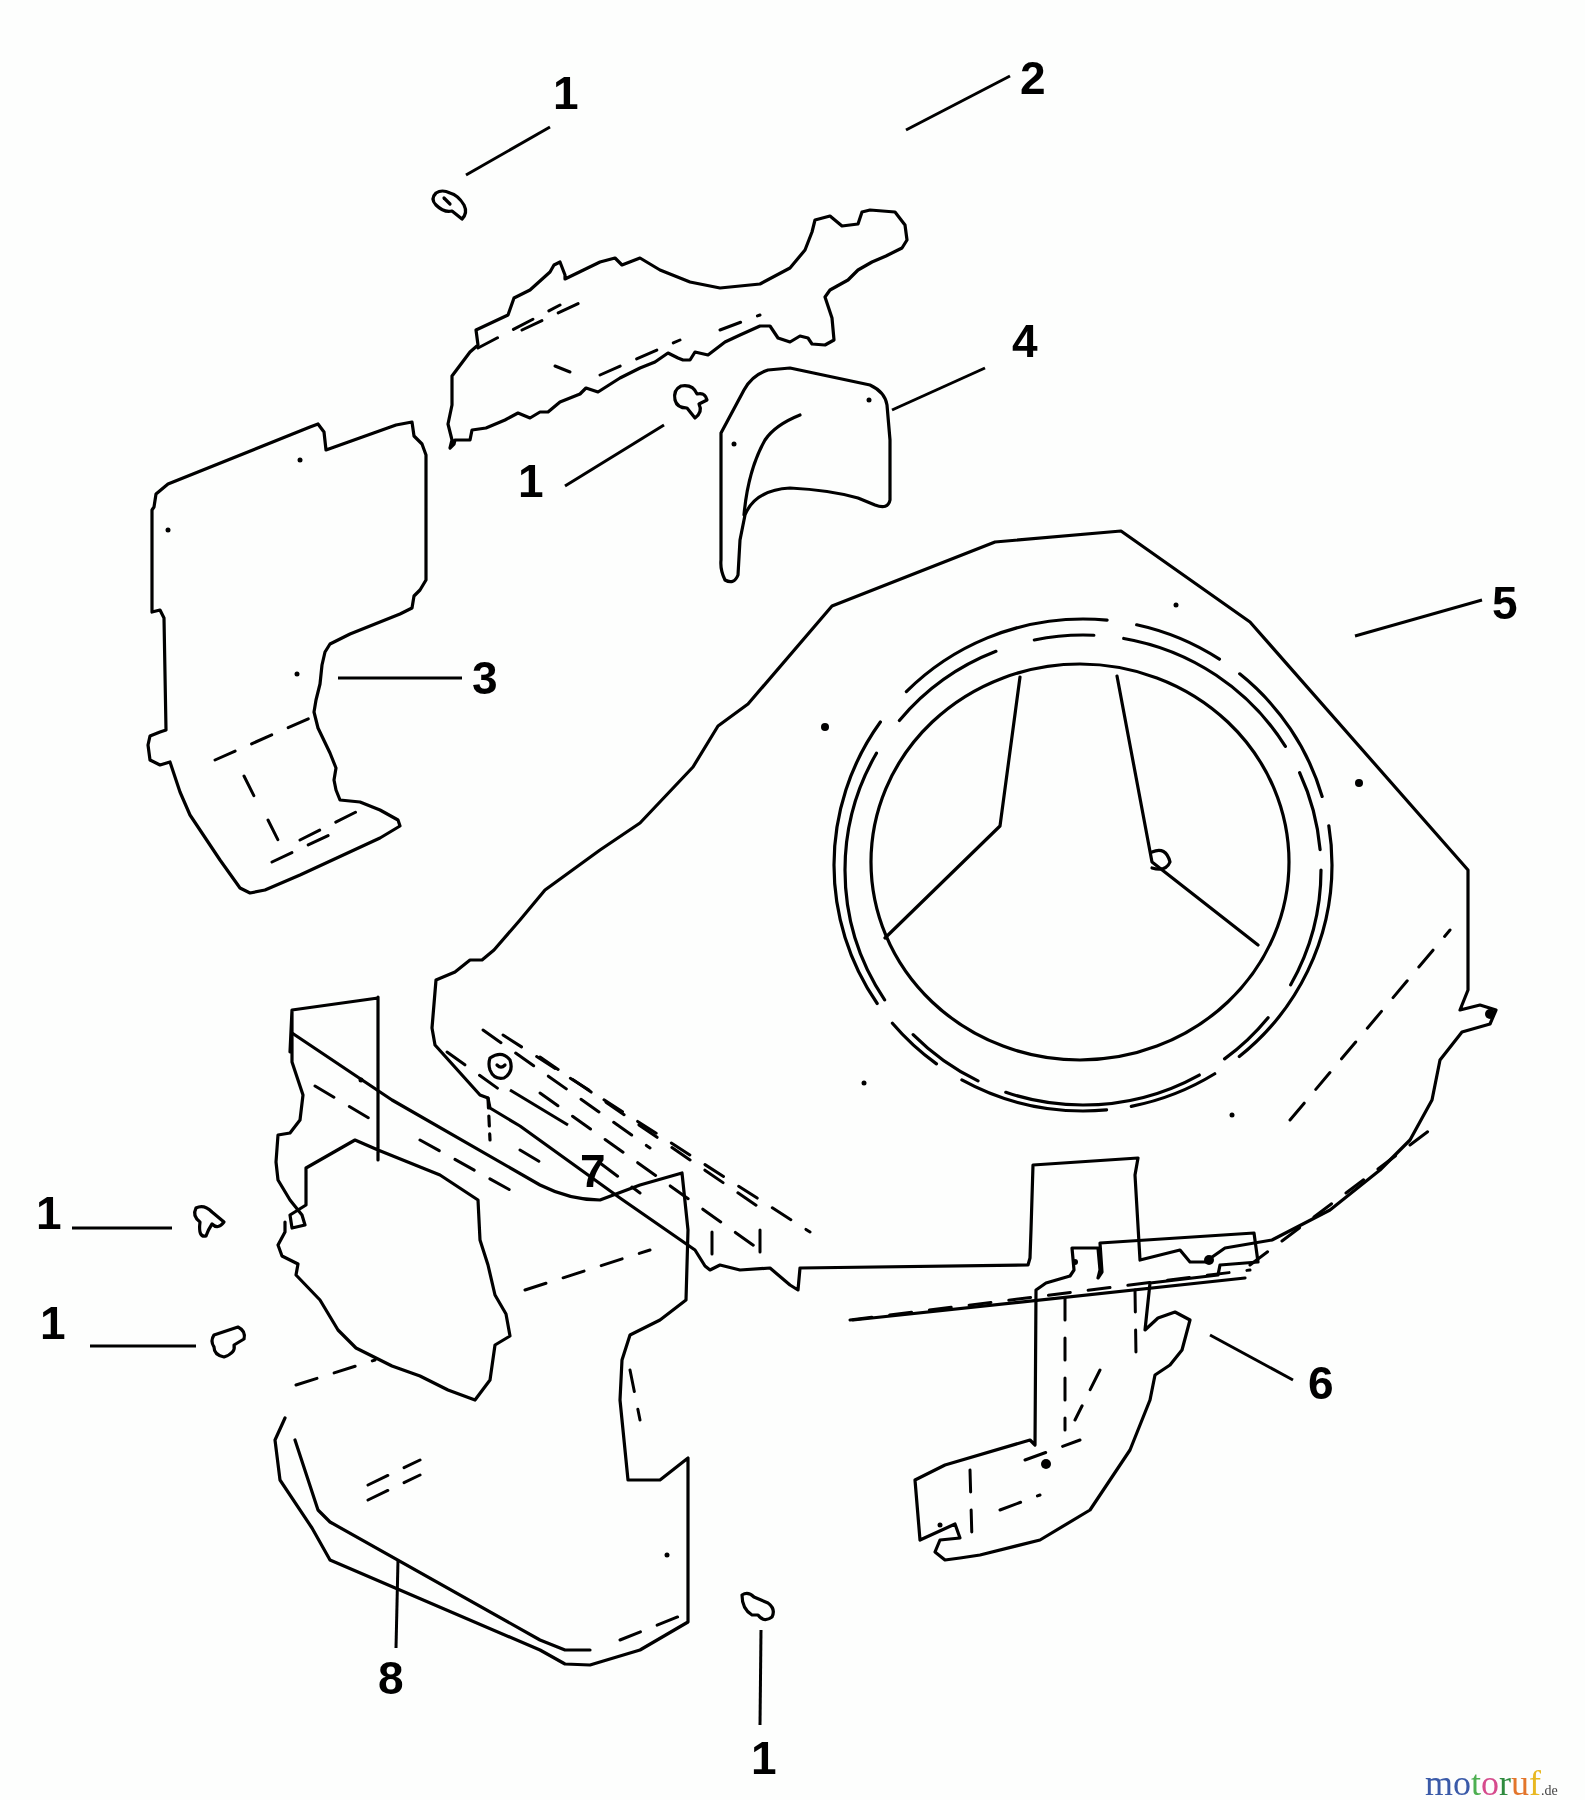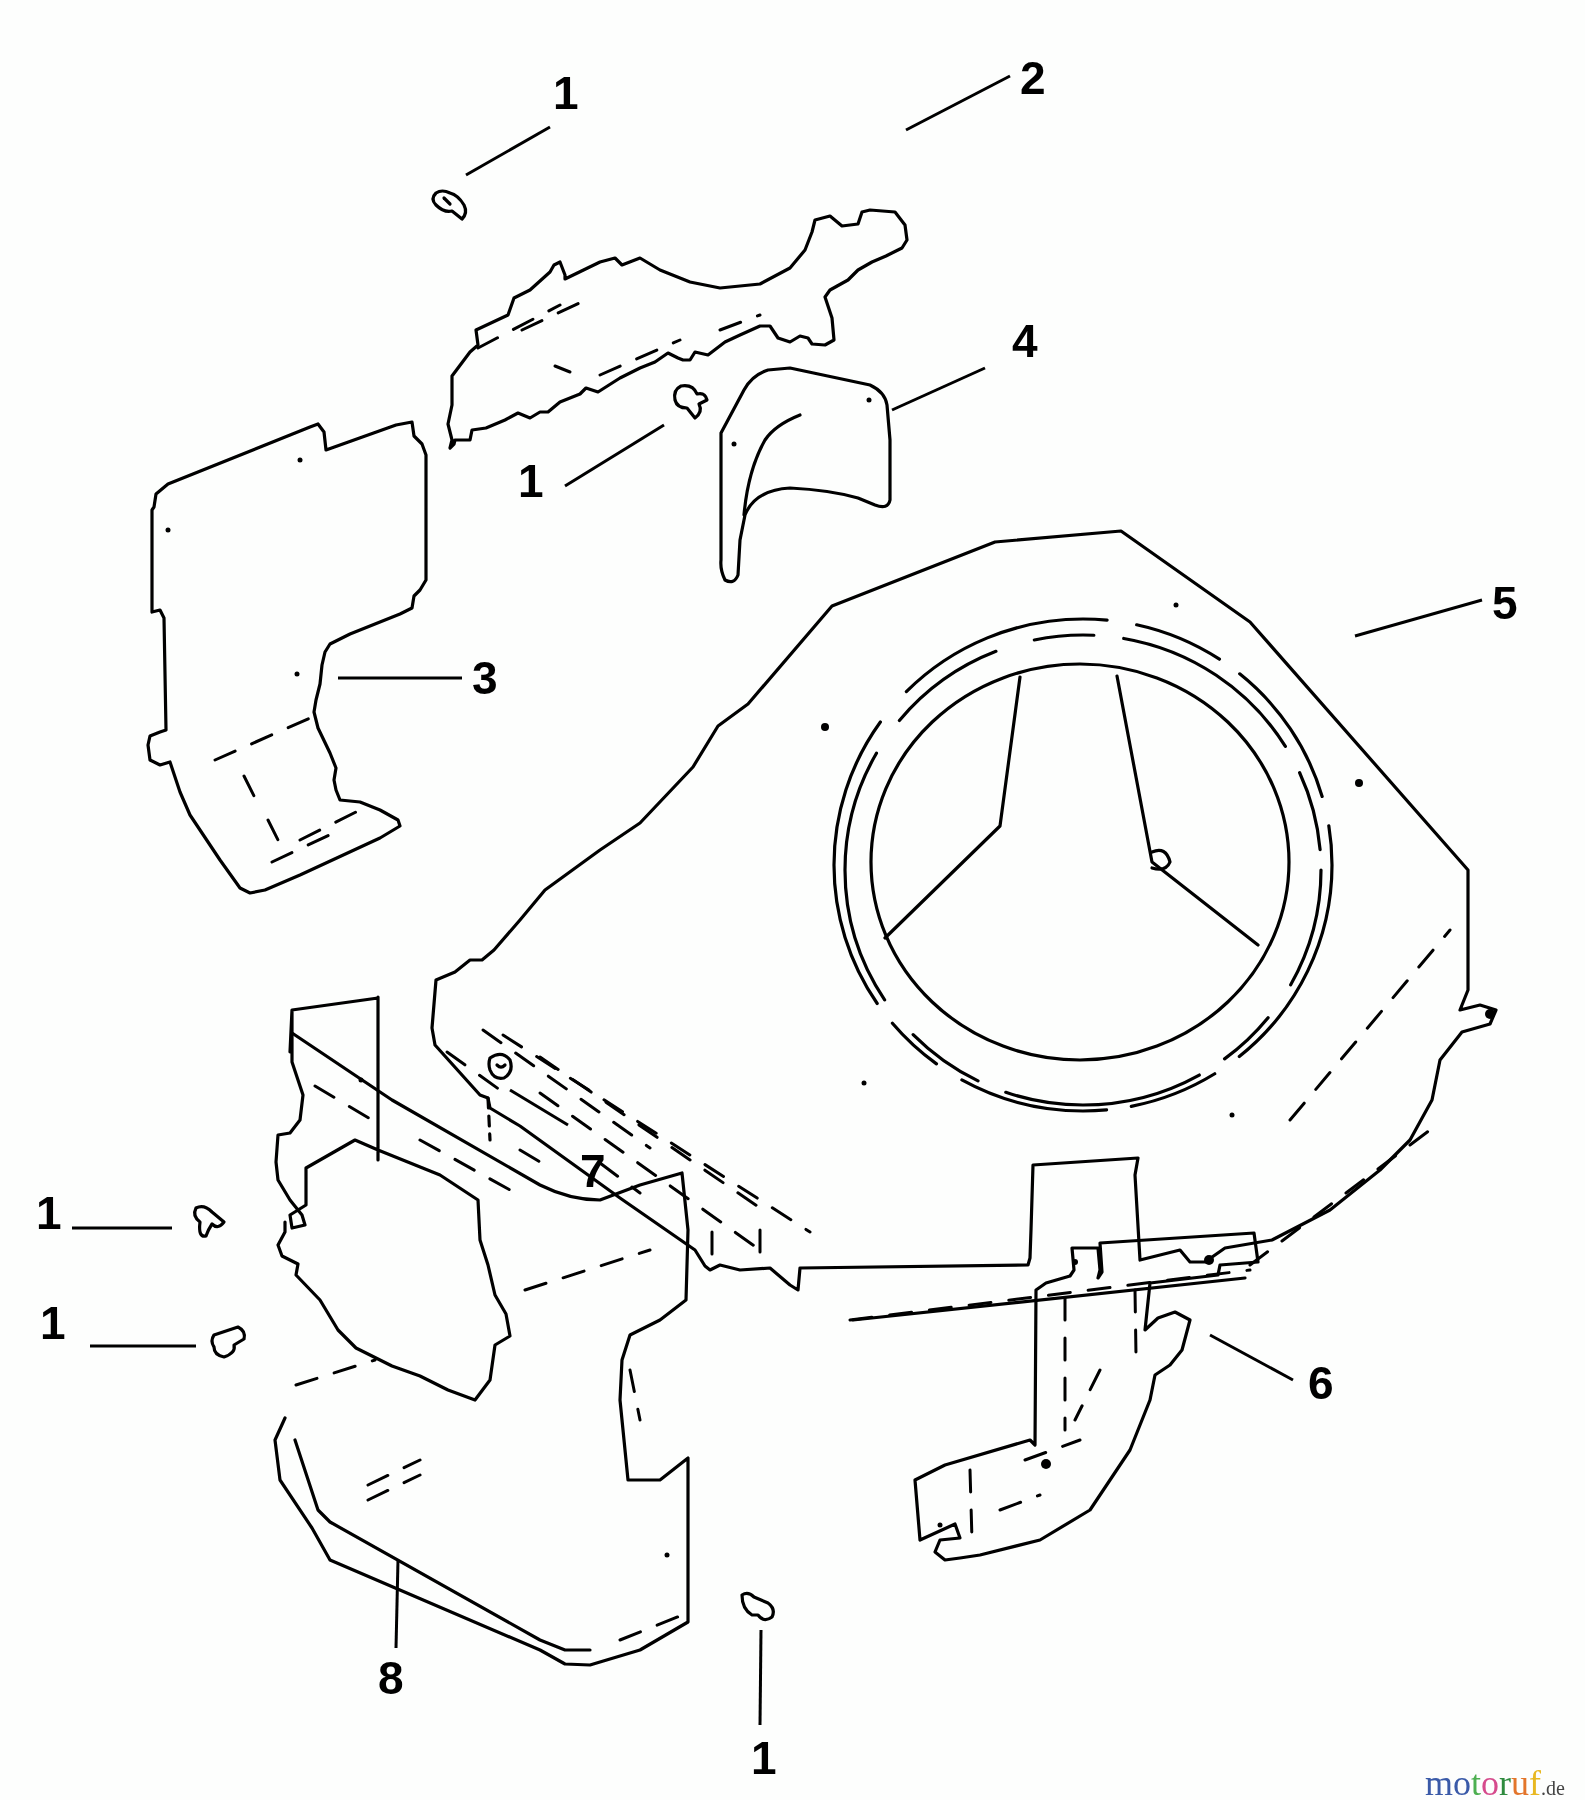--- a/index.html
+++ b/index.html
@@ -4,21 +4,21 @@
 <style>
   html, body { margin: 0; padding: 0; background: #fdfefd; }
   body { width: 1585px; height: 1800px; position: relative; overflow: hidden; font-family: "Liberation Sans", sans-serif; }
   #diagram { position: absolute; left: 0; top: 0; width: 1585px; height: 1800px; }
   .part { fill: none; stroke: #000; stroke-width: 3.2; stroke-linejoin: round; stroke-linecap: round; }
   .dash { fill: none; stroke: #000; stroke-width: 3; stroke-dasharray: 22 18; stroke-linecap: round; }
   .leader { stroke: #000; stroke-width: 3; fill: none; }
   .callout { position: absolute; font-family: "Liberation Sans", sans-serif; font-weight: bold; font-size: 46px; color: #000; line-height: 1; }
   .watermark { position: absolute; left: 1425px; top: 1762px; font-family: "Liberation Serif", serif; font-size: 36px; letter-spacing: 0px; }
   .watermark span { display: inline-block; }
-  .wm-suffix { font-size: 20px; color: #444; }
+  .wm-suffix { font-size: 14px; color: #444; }
 </style>
 </head>
 <body>
 
 <svg id="diagram" viewBox="0 0 1585 1800" xmlns="http://www.w3.org/2000/svg">
 
   <g>
     <path class="part" d="M452,376 L470,352 L478,345 L476,330 L508,315 L514,298 L530,290 L550,272 L554,265 L560,262 L565,275 L565,279 L600,262 L615,258 L622,265 L640,258 L660,270 L690,282 L720,288 L760,284 L790,268 L805,250 L812,232 L815,220 L830,216 L842,226 L858,224 L862,212 L870,210 L895,212 L905,225 L907,240 L902,248 L886,256 L872,262 L858,270 L848,280 L830,290 L825,297 L832,318 L834,340 L825,345 L812,344 L808,338 L800,336 L790,342 L778,338 L770,326 L760,326 L740,335 L725,342 L708,355 L695,352 L690,360 L683,360 L678,358 L668,353 L655,362 L640,368 L620,378 L598,392 L586,388 L580,394 L560,402 L548,412 L540,412 L530,418 L518,413 L505,420 L486,428 L472,430 L470,440 L455,440 L454,444 L450,448 L452,440 L448,424 L452,405 L452,376 Z"></path>
     <path class="dash" d="M478,348 L560,305 M522,330 L590,298 M600,375 L680,340 M720,330 L760,315"></path>
     <path class="dash" d="M555,366 L570,372"></path>

